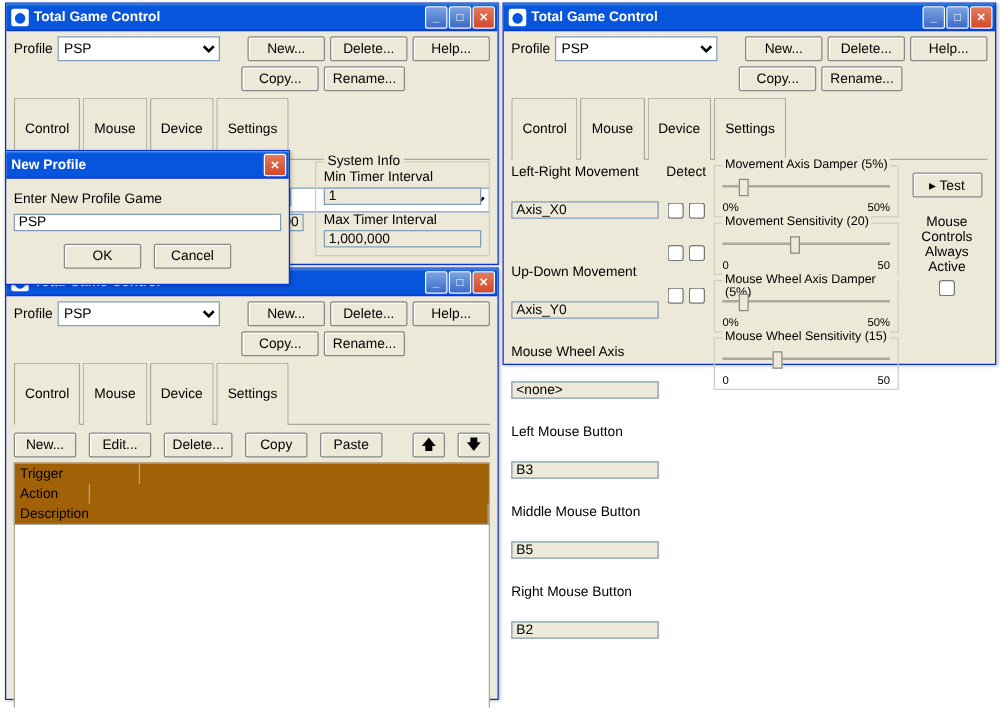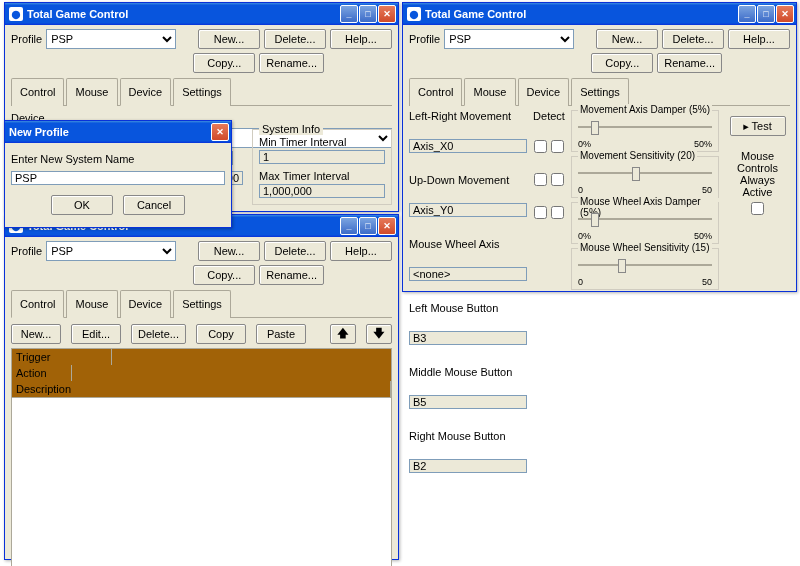--- a/index.html
+++ b/index.html
@@ -18,21 +18,21 @@
 .window-body { padding: 4px 6px; }
 
 .row { display: flex; align-items: center; gap: 4px; margin-bottom: 4px; }
 .label { font-size: 11px; }
 select.combo { height: 20px; font-size: 11px; border: 1px solid #7f9db9; background: #fff; }
 .btn { height: 20px; min-width: 62px; padding: 0 6px; font-size: 11px; background: #ece9d8; border: 1px solid #888; border-radius: 2px; cursor: pointer; box-shadow: inset 1px 1px 0 #fff; }
 .btn.small { min-width: 50px; }
 .btn.arrow { min-width: 26px; width: 26px; font-weight: bold; }
 
 .tabs { display: flex; border-bottom: 1px solid #aca899; margin: 4px 0; }
-.tab { padding: 7px 8px; border: 1px solid #aca899; border-bottom: none; background: #ece9d8; font-size: 11px; cursor: pointer; margin-right: 2px; position: relative; top: 1px; border-radius: 2px 2px 0 0; }
+.tab { padding: 18px 8px; border: 1px solid #aca899; border-bottom: none; background: #ece9d8; font-size: 11px; cursor: pointer; margin-right: 2px; position: relative; top: 1px; border-radius: 2px 2px 0 0; }
 .tab.active { background: #ece9d8; z-index: 2; border-bottom: 1px solid #ece9d8; }
 
 .groupbox { border: 1px solid #d0ccc0; padding: 6px 6px; margin: 4px 0; position: relative; }
 .groupbox-title { position: absolute; top: -7px; left: 6px; background: #ece9d8; padding: 0 3px; font-size: 11px; }
 
 input.text { height: 14px; border: 1px solid #7f9db9; background: #fff; font-size: 11px; padding: 0 3px; }
 input.readonly { background: #ece9d8; }
 .checkbox { width: 13px; height: 13px; }
 
 .table-head { display: flex; background: #a16207; border: 1px solid #aca899; flex-direction: column; }
@@ -109,21 +109,21 @@
 </div>
 
 <div class="window" id="dlg">
   <div class="titlebar">
     <div class="titlebar-text">New Profile</div>
     <div class="titlebar-btns">
       <div class="tbtn close">✕</div>
     </div>
   </div>
   <div class="window-body">
-    <div class="label" style="margin:6px 0">Enter New System Name</div>
+    <div class="label" style="margin:6px 0">Enter New Profile Game</div>
     <input class="text" style="width: 100%;" value="PSP">
     <div class="row" style="justify-content:center; margin-top:10px; gap:10px">
       <button class="btn">OK</button>
       <button class="btn">Cancel</button>
     </div>
   </div>
 </div>
 
 <div class="window" id="w2">
   <div class="titlebar">
@@ -205,21 +205,21 @@
       <div class="tab active">Mouse</div>
       <div class="tab">Device</div>
       <div class="tab">Settings</div>
     </div>
 
     <div style="display:flex; gap:6px; margin-top:4px">
 
       <div style="width:118px; display:flex; flex-direction:column;gap:17px;">
         <div class="label">Left-Right Movement</div>
         <input class="text readonly" value="Axis_X0" style="">
-        <div class="label" style="margin-top:4px">Up-Down Movement</div>
+        <div class="label" style="margin-top:20px">Up-Down Movement</div>
         <input class="text readonly" value="Axis_Y0" style="">
         <div class="label" style="margin-top:4px">Mouse Wheel Axis</div>
         <input class="text readonly" value="&lt;none&gt;" style="">
         <div class="label" style="margin-top:4px">Left Mouse Button</div>
         <input class="text readonly" value="B3" style="">
         <div class="label" style="margin-top:4px">Middle Mouse Button</div>
         <input class="text readonly" value="B5" style="">
         <div class="label" style="margin-top:4px">Right Mouse Button</div>
         <input class="text readonly" value="B2" style="">
       </div>

